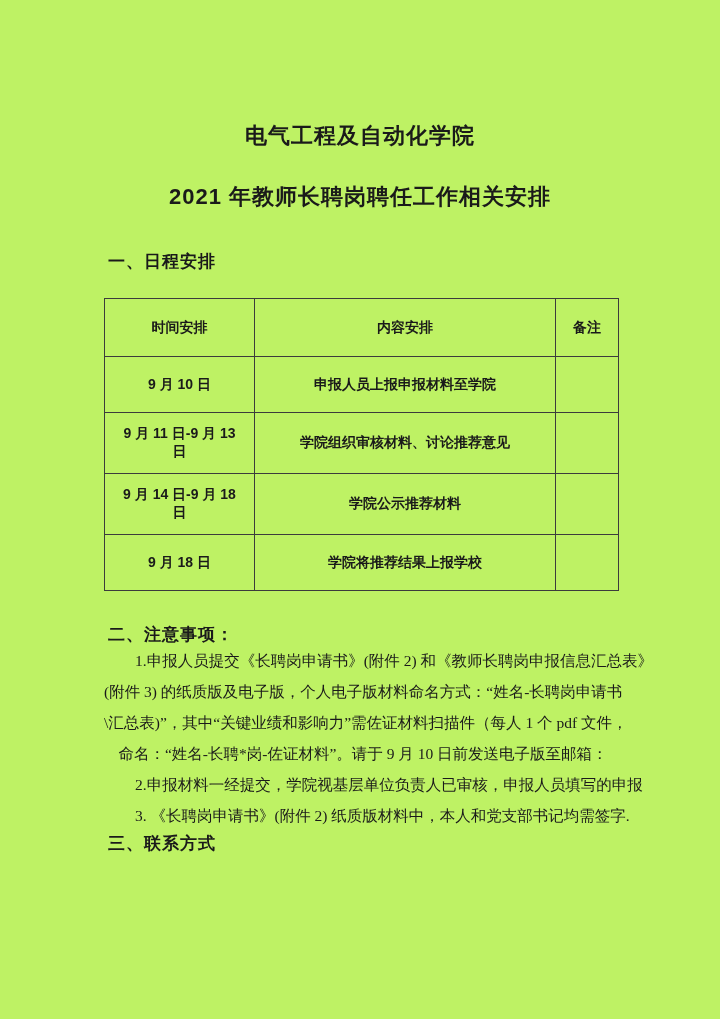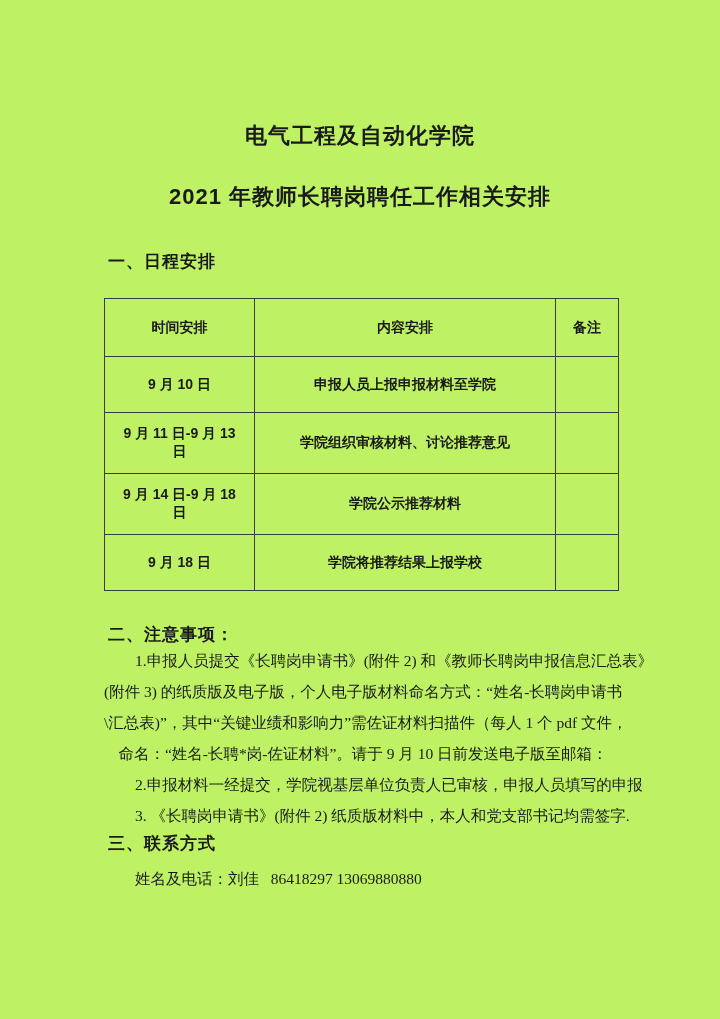--- a/index.html
+++ b/index.html
@@ -132,15 +132,14 @@
     </div>
     <div class="para">
       <div class="line indent">2.申报材料一经提交，学院视基层单位负责人已审核，申报人员填写的申报</div>
     </div>
     <div class="para">
       <div class="line indent">3. 《长聘岗申请书》(附件 2) 纸质版材料中，本人和党支部书记均需签字.</div>
     </div>
   </div>
 
   <div class="sec-heading h-s3">三、联系方式</div>
-  <div class="contact-line">姓名及电话：刘佳   86418297 13069880880</div>
 
 </div>
 
 </body></html>

